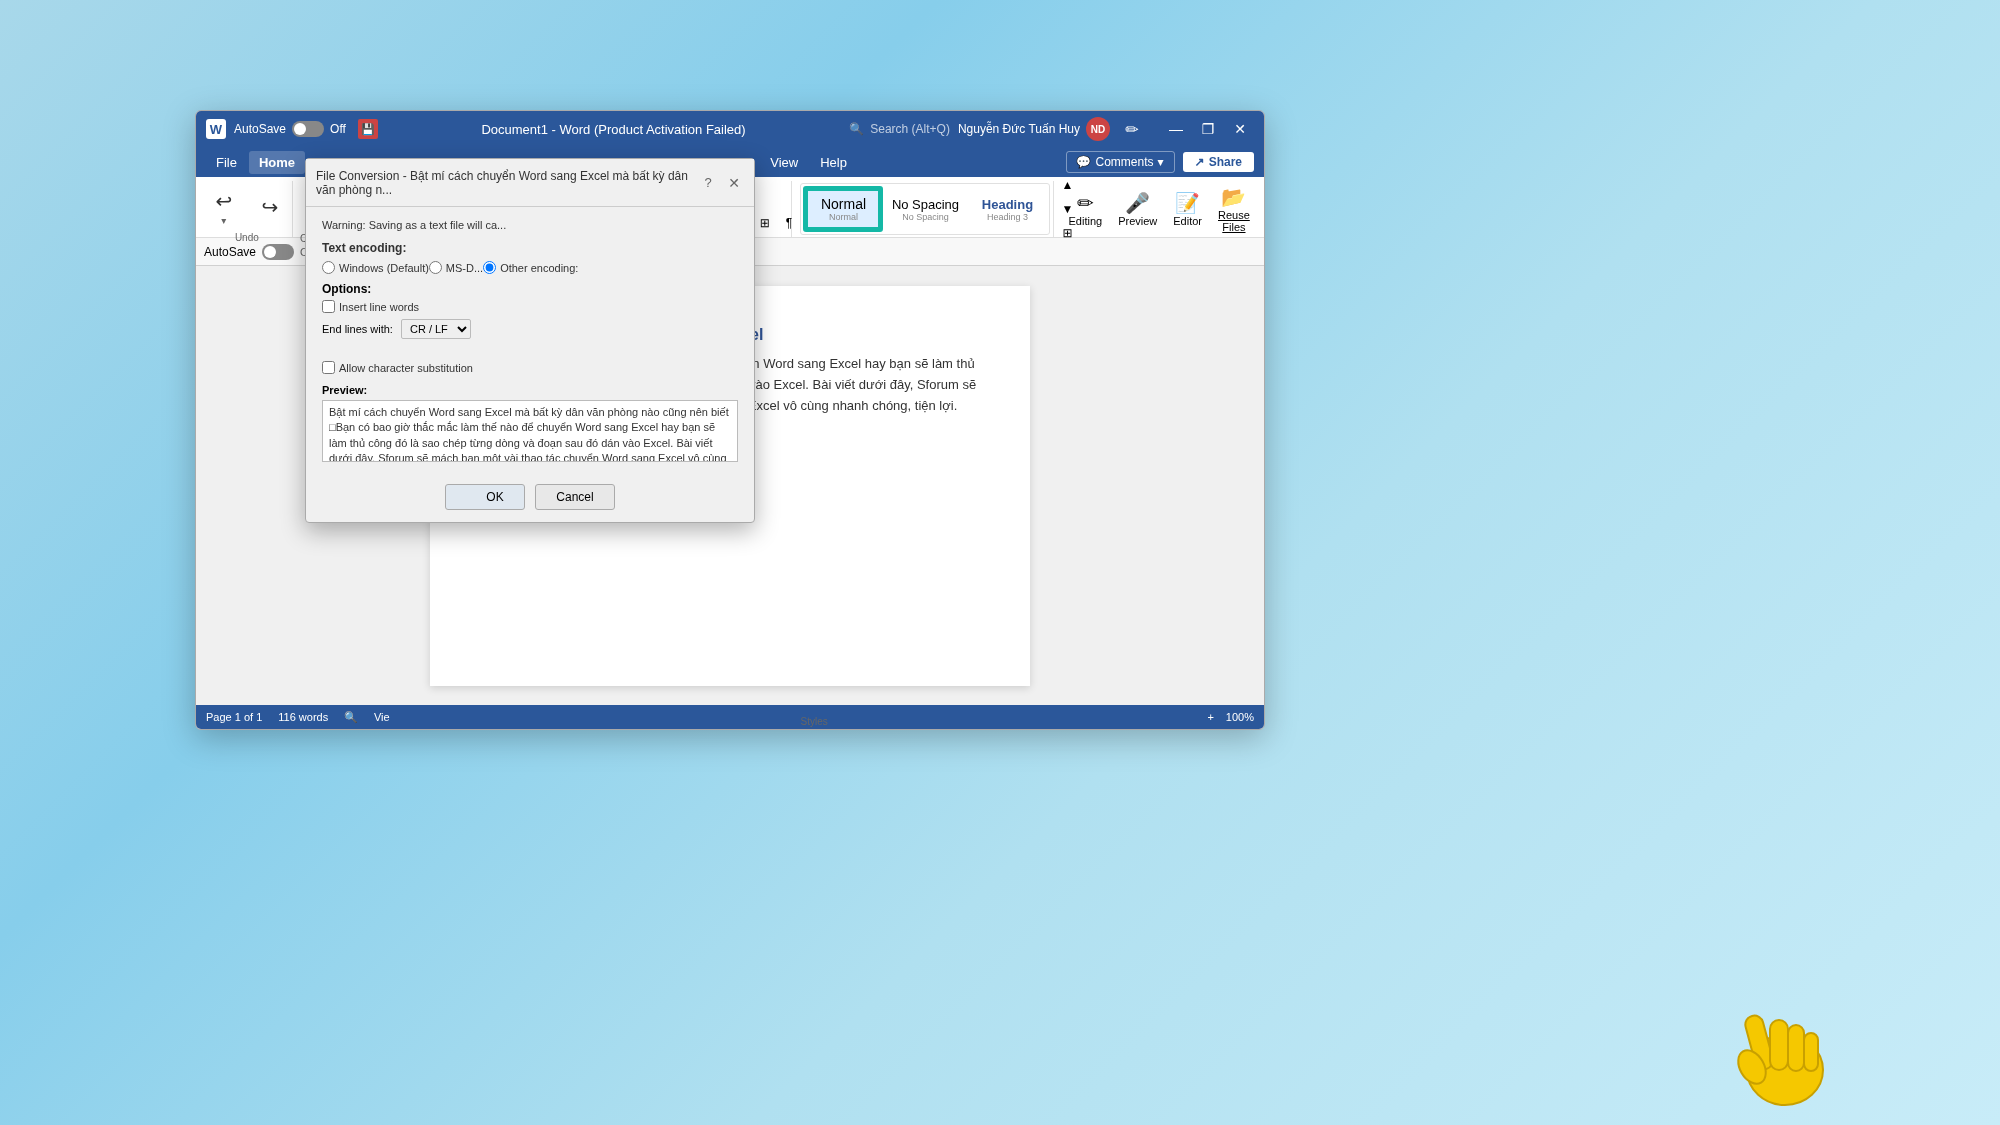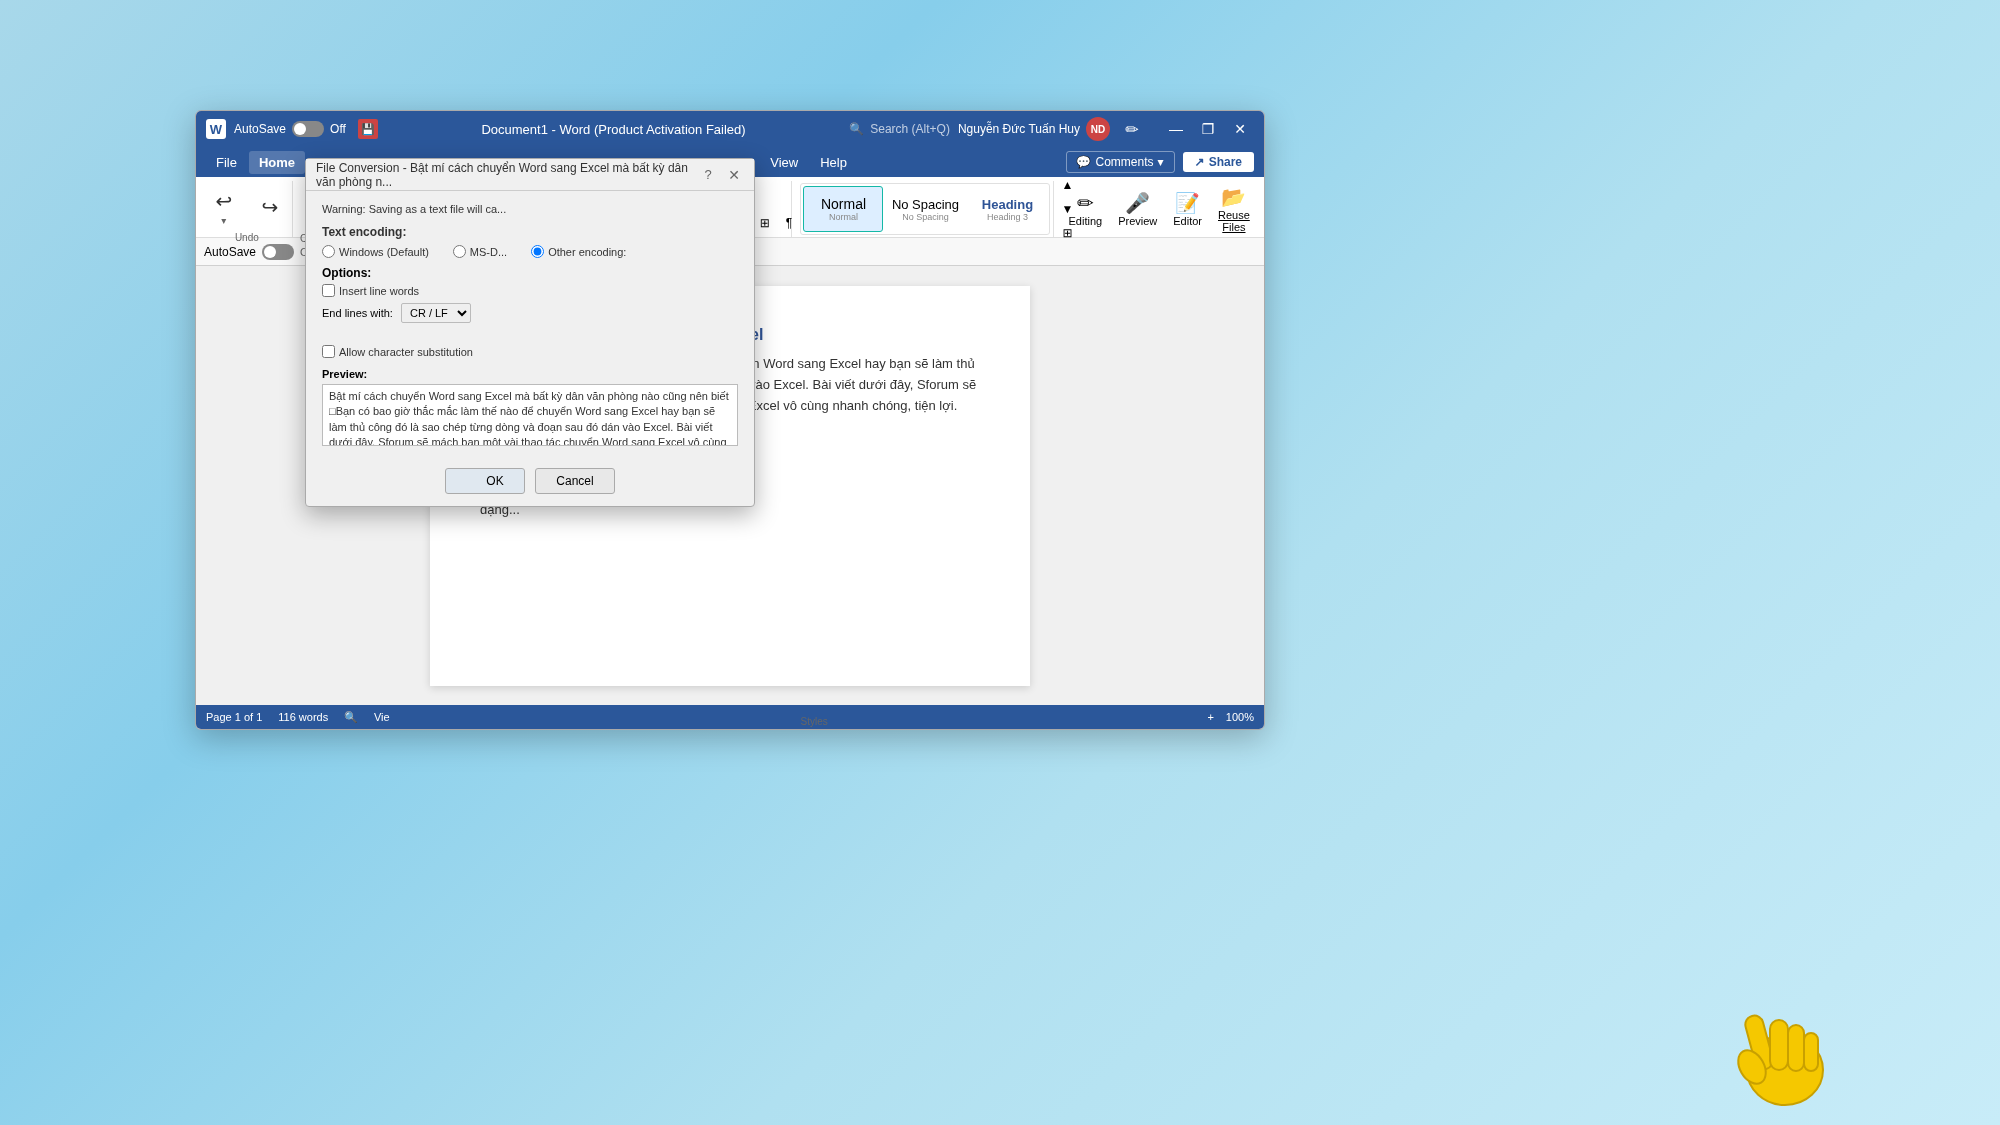--- a/index.html
+++ b/index.html
@@ -268,21 +268,21 @@
       width: 80px;
       height: 46px;
       display: flex;
       flex-direction: column;
       align-items: center;
       justify-content: center;
       border-radius: 3px;
       cursor: pointer;
       padding: 2px 4px;
     }
-    .style-item.active { background: #ddeeff; border: 1px solid #14b8a6; }
+    .style-item.active { background: #ddeeff; border: 5px solid #14b8a6; }
     .style-item-text { font-size: 13px; font-weight: normal; }
     .style-item-label { font-size: 9px; color: #888; }
     .style-item.normal .style-item-text { font-size: 14px; }
     .style-item.heading .style-item-text { font-size: 13px; font-weight: bold; color: #2f5496; }
     .editor-content {
       flex: 1;
       background: #f0f0f0;
       overflow: auto;
       display: flex;
       justify-content: center;
@@ -333,21 +333,21 @@
       left: 305px;
       width: 450px;
       background: #f0f0f0;
       border: 1px solid #aaa;
       border-radius: 4px;
       box-shadow: 0 8px 24px rgba(0,0,0,0.3);
       pointer-events: all;
       z-index: 100;
     }
     .dialog-title-bar {
-      height: 32px;
+      height: 48px;
       background: #f0f0f0;
       border-bottom: 1px solid #ccc;
       display: flex;
       align-items: center;
       padding: 0 10px;
       gap: 6px;
     }
     .dialog-title {
       font-size: 12px;
       color: #333;
@@ -382,21 +382,21 @@
       margin-bottom: 10px;
     }
     .dialog-section-label {
       font-size: 12px;
       font-weight: 600;
       color: #333;
       margin-bottom: 6px;
     }
     .radio-group {
       display: flex;
-      gap: 24px;
+      gap: 0;
       margin-bottom: 8px;
       align-items: center;
     }
     .radio-label {
       font-size: 11px;
       color: #333;
       display: flex;
       align-items: center;
       gap: 4px;
     }

